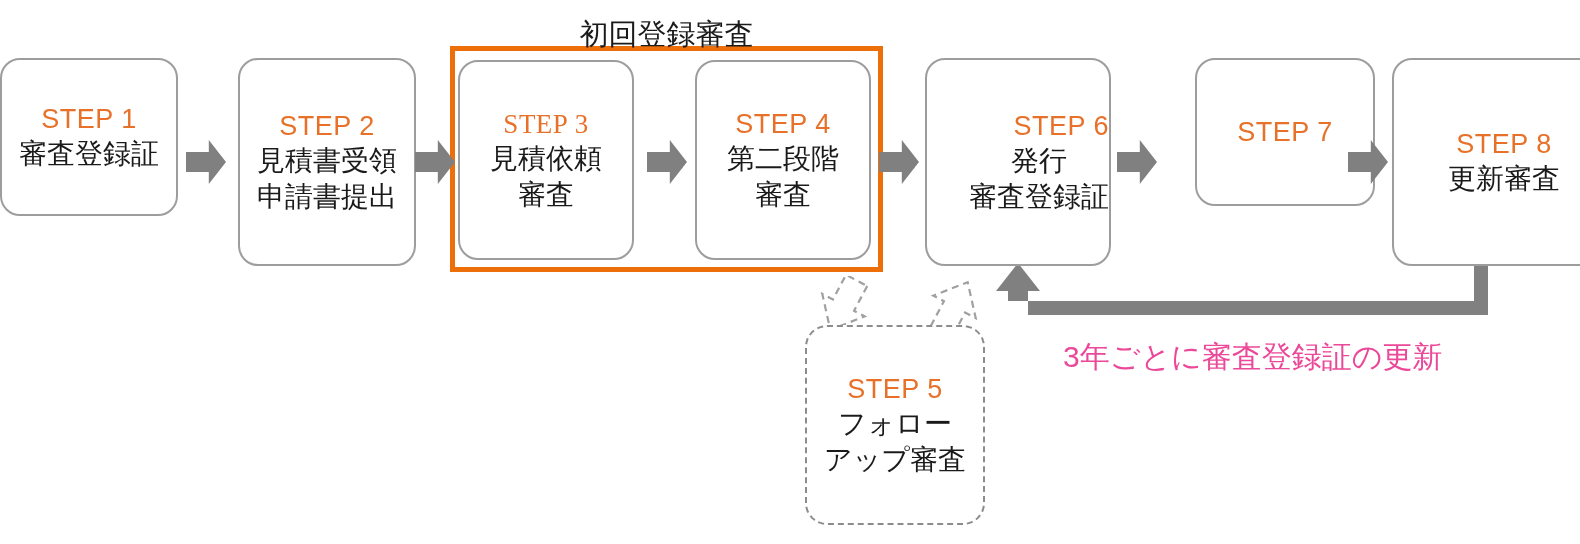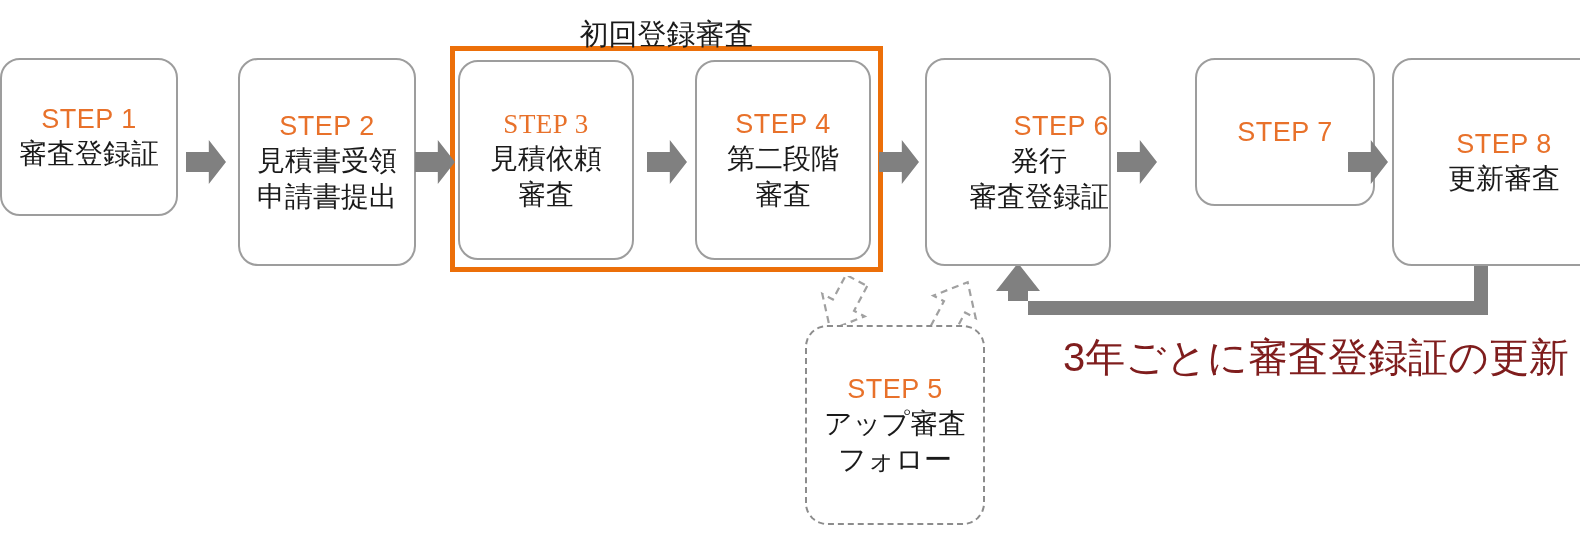--- a/index.html
+++ b/index.html
@@ -84,22 +84,22 @@
     z-index: 3;
   }
 
   
   .loop {
     position: absolute;
     z-index: 3;
   }
   .loop-caption {
     position: absolute;
-    color: #7f1d1d;
-    font-size: 40px;
+    color: #ec4899;
+    font-size: 30px;
     line-height: 38px;
     white-space: nowrap;
     z-index: 5;
     text-align: center;
   }
 </style>
 </head>
 <body>
 
 <div id="canvas">
@@ -154,22 +154,22 @@
   <div class="step-box" style="left:1392px; top:58px; width:224px; height:208px;">
     <div class="step-label">STEP 8</div>
     <div class="step-title">
       <span class="ln">更新審査</span>
     </div>
   </div>
 
   <div class="step-box dashed" style="left:805px; top:325px; width:180px; height:200px;">
     <div class="step-label">STEP 5</div>
     <div class="step-title">
+      <span class="ln">フォロー</span>
       <span class="ln">アップ審査</span>
-      <span class="ln">フォロー</span>
     </div>
   </div>
 
   <div class="arrow-right" style="left:186px; top:140px;"></div>
   <div class="arrow-right" style="left:415px; top:140px;"></div>
   <div class="arrow-right" style="left:647px; top:140px;"></div>
   <div class="arrow-right" style="left:879px; top:140px;"></div>
   <div class="arrow-right" style="left:1117px; top:140px;"></div>
   <div class="arrow-right" style="left:1348px; top:140px;"></div>
 

